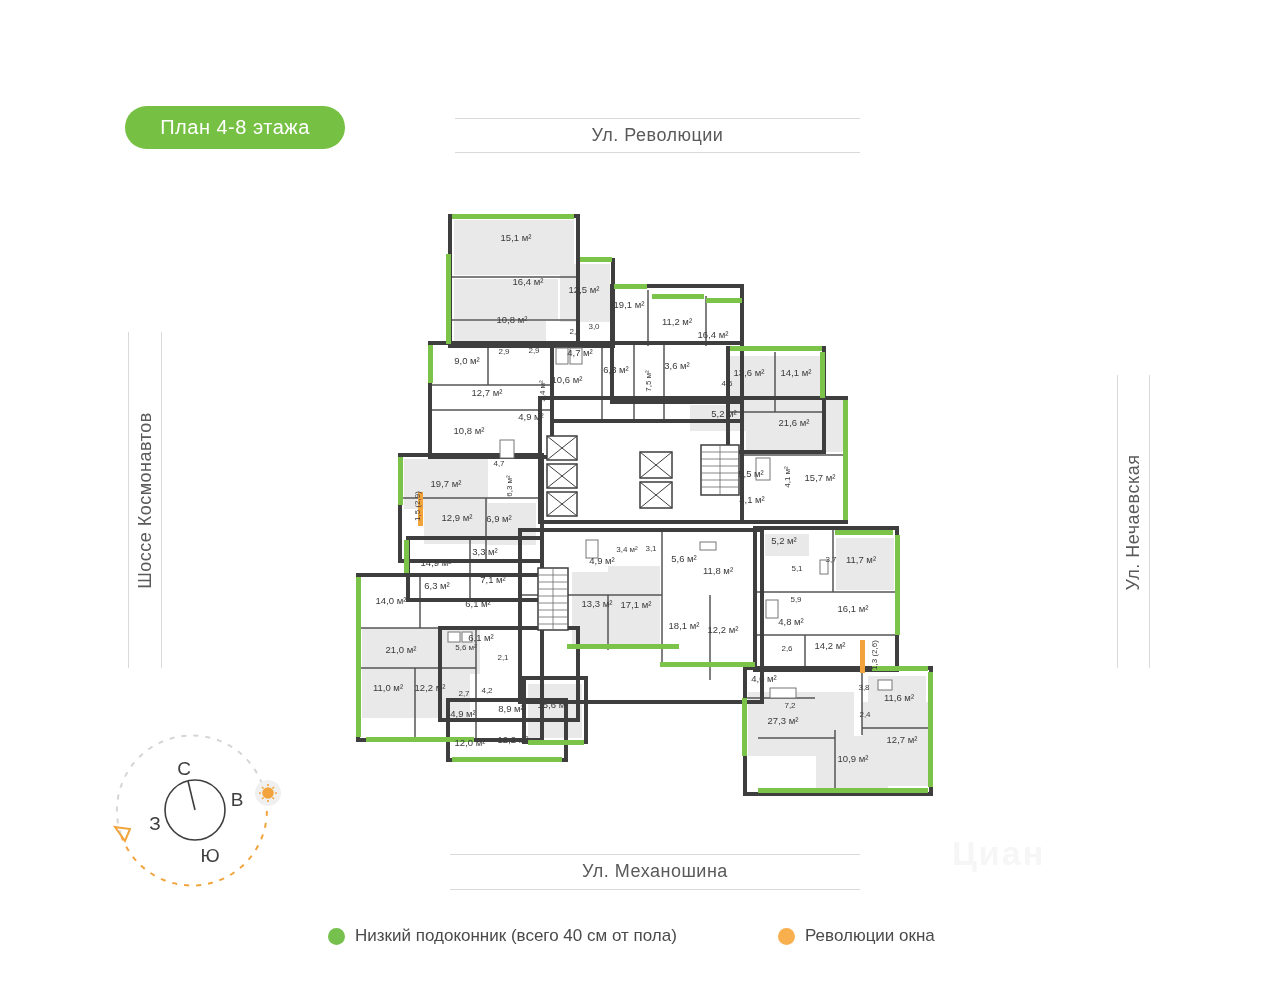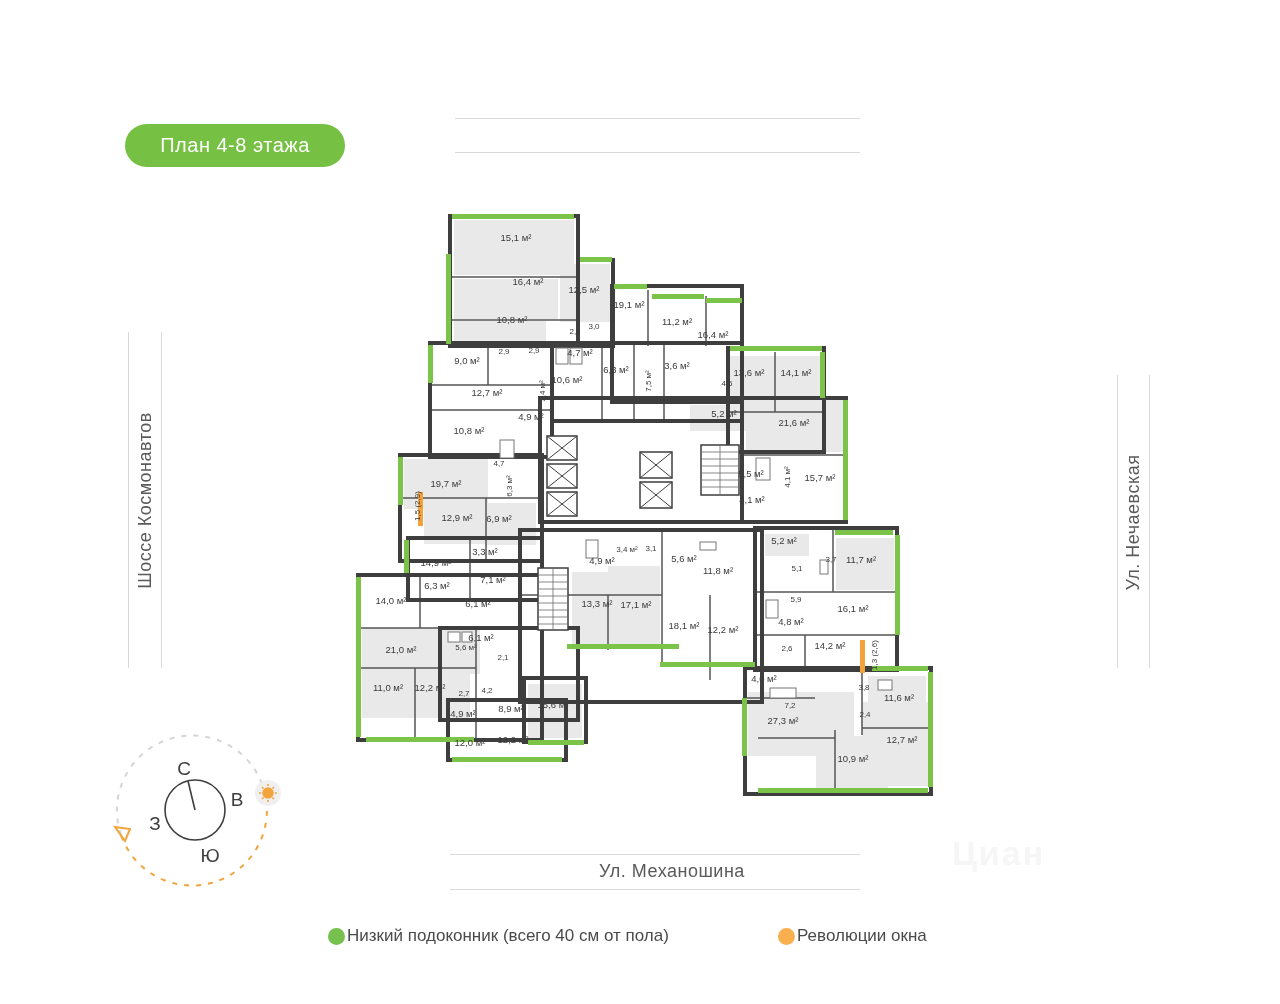--- a/index.html
+++ b/index.html
@@ -1,44 +1,45 @@
 <!DOCTYPE html>
 <html><head>
 <meta charset="utf-8">
 <style>
   html,body{margin:0;padding:0;background:#fff;}
   #page{position:relative;width:1280px;height:1004px;background:#ffffff;overflow:hidden;
         font-family:"Liberation Sans",sans-serif;color:#4a4a4a;}
-  .badge{position:absolute;left:125px;top:124px;width:220px;height:43px;border-radius:22px;
+  .badge{position:absolute;left:125px;top:106px;width:220px;height:43px;border-radius:22px;
          display:flex;align-items:center;justify-content:center;color:#fff;font-size:20px;
          letter-spacing:.5px;}
   .street{position:absolute;color:#5a5a5a;font-size:18px;letter-spacing:.5px;text-align:center;}
   .hline,.vline{position:absolute;background:#d9d9d9;}
   .hline{height:1px;} .vline{width:1px;}
   .street.vert{transform:rotate(-90deg);transform-origin:center center;white-space:nowrap;}
   #plan-svg{position:absolute;left:0;top:0;}
   .legend-row{position:absolute;left:0;top:926px;width:1280px;height:28px;}
-  .legend-item{position:absolute;display:flex;align-items:center;gap:2px;font-size:17px;color:#4a4a4a;text-align:right;}
+  .legend-item{position:absolute;display:flex;align-items:center;gap:10px;font-size:17px;color:#4a4a4a;text-align:right;}
   .dot{width:17px;height:17px;border-radius:50%;flex:0 0 auto;}
   .watermark{position:absolute;left:952px;top:834px;width:190px;font-size:34px;font-weight:bold;
              color:#f6f6f6;letter-spacing:2px;}
   .compass{position:absolute;left:105px;top:725px;}
 </style>
 </head>
 <body>
 
 <div id="page">
 
   <div class="badge" style="background: rgb(118, 192, 67);">План 4-8 этажа</div>
 
   <div class="hline" style="left:455px;top:118px;width:405px;"></div>
+  <div class="street" style="left:455px;top:125px;width:405px;">Ул. Революции</div>
   <div class="hline" style="left:455px;top:152px;width:405px;"></div>
 
   <div class="hline" style="left:450px;top:854px;width:410px;"></div>
-  <div class="street" style="left:467px;top:861px;width:410px;">Ул. Механошина</div>
+  <div class="street" style="left:450px;top:861px;width:410px;">Ул. Механошина</div>
   <div class="hline" style="left:450px;top:889px;width:410px;"></div>
 
   <div class="vline" style="left:128px;top:332px;height:336px;"></div>
   <div class="street vert" style="left:55px;top:490px;width:180px;">Шоссе Космонавтов</div>
   <div class="vline" style="left:161px;top:332px;height:336px;"></div>
 
   <div class="vline" style="left:1117px;top:375px;height:293px;"></div>
   <div class="street vert" style="left:1043px;top:512px;width:180px;">Ул. Нечаевская</div>
   <div class="vline" style="left:1149px;top:375px;height:293px;"></div>
 

